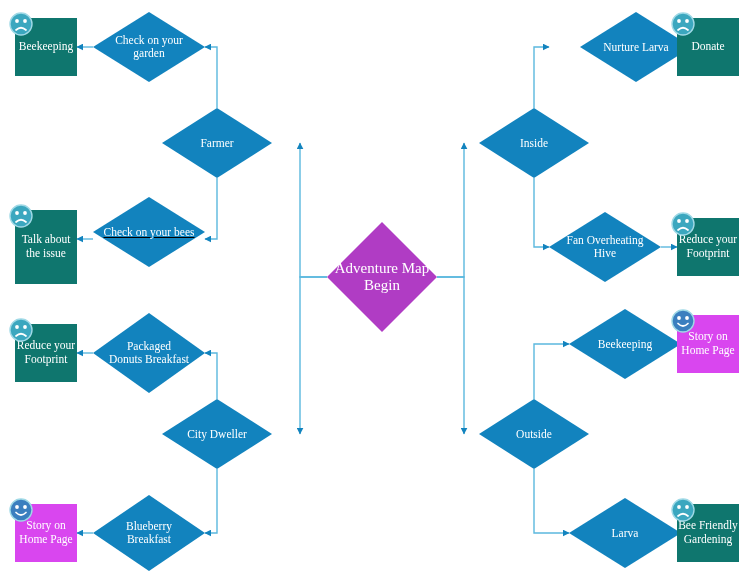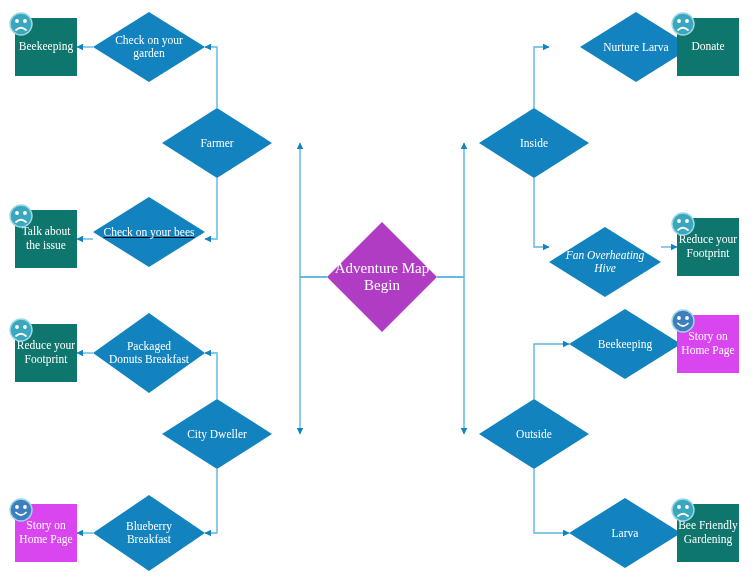--- a/index.html
+++ b/index.html
@@ -141,21 +141,21 @@
 Breakfast</div>
   </div>
 
   <div class="node diamond" style="left:580px;top:12px;width:112px;height:70px;">
     <svg class="dshape" viewBox="0 0 112 70" preserveAspectRatio="none">
       <polygon points="56,0 112,35 56,70 0,35" fill="#1283BE"></polygon>
     </svg>
     <div class="dlabel t-center">Nurture Larva</div>
   </div>
 
-  <div class="node diamond" style="left:549px;top:227px;width:112px;height:70px;font-style:italic;">
+  <div class="node diamond" style="left:549px;top:212px;width:112px;height:70px;">
     <svg class="dshape" viewBox="0 0 112 70" preserveAspectRatio="none">
       <polygon points="56,0 112,35 56,70 0,35" fill="#1283BE"></polygon>
     </svg>
     <div class="dlabel t-center">Fan Overheating Hive</div>
   </div>
 
   <div class="node diamond" style="left:569px;top:309px;width:112px;height:70px;">
     <svg class="dshape" viewBox="0 0 112 70" preserveAspectRatio="none">
       <polygon points="56,0 112,35 56,70 0,35" fill="#1283BE"></polygon>
     </svg>
@@ -172,21 +172,21 @@
   <div class="node rect blue t-rect" style="left:15px;top:18px;width:62px;height:58px;">
     <svg class="face" viewBox="0 0 26 26">
       <circle cx="13" cy="13" r="11" fill="#3BA7BF" stroke="#9FD9E6" stroke-width="1.4"></circle>
       <circle cx="9" cy="10" r="1.9" fill="#ffffff"></circle>
         <circle cx="17" cy="10" r="1.9" fill="#ffffff"></circle>
       <path d="M8,19 Q13,14.5 18,19" stroke="#ffffff" stroke-width="1.7" fill="none" stroke-linecap="round"></path>
     </svg>
     <span style="white-space:pre-line;">Beekeeping</span>
   </div>
 
-  <div class="node rect blue t-rect" style="left:15px;top:210px;width:62px;height:58px;">
+  <div class="node rect blue t-rect" style="left:15px;top:210px;width:62px;height:74px;">
     <svg class="face" viewBox="0 0 26 26">
       <circle cx="13" cy="13" r="11" fill="#3BA7BF" stroke="#9FD9E6" stroke-width="1.4"></circle>
       <circle cx="9" cy="10" r="1.9" fill="#ffffff"></circle>
         <circle cx="17" cy="10" r="1.9" fill="#ffffff"></circle>
       <path d="M8,19 Q13,14.5 18,19" stroke="#ffffff" stroke-width="1.7" fill="none" stroke-linecap="round"></path>
     </svg>
     <span style="white-space:pre-line;">Talk about
 the issue</span>
   </div>
 

